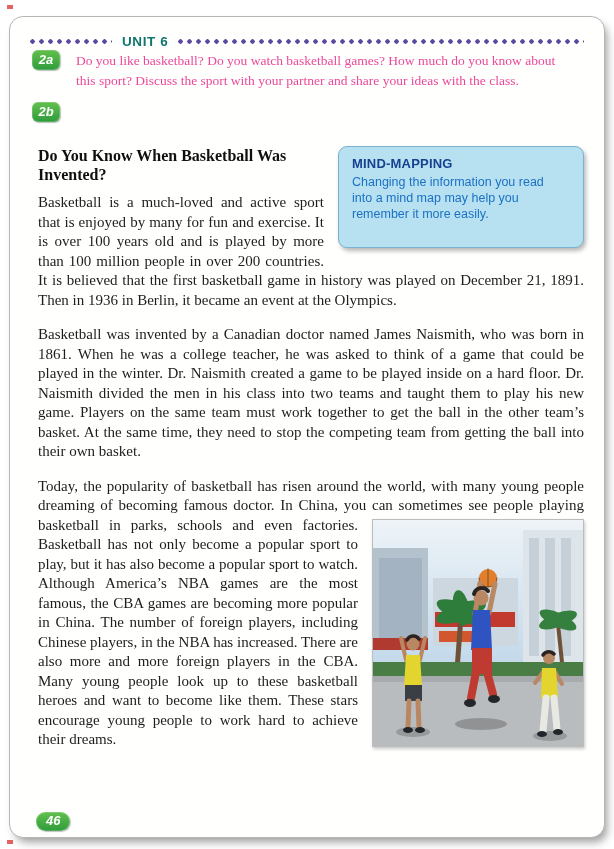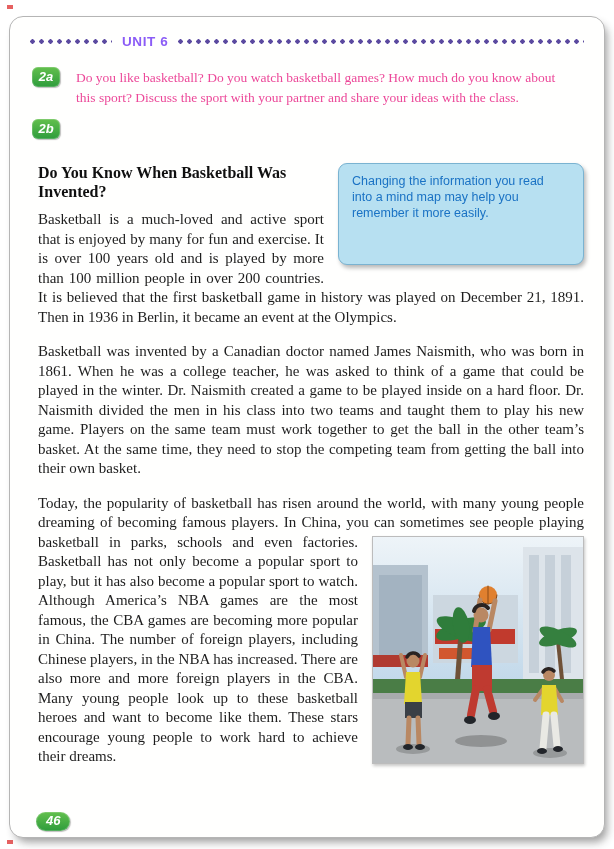--- a/index.html
+++ b/index.html
@@ -26,25 +26,25 @@
   .unit-header { display:flex; align-items:center; gap:10px; height:12px; margin-top:4px; }
   .dots {
     height:5px;
     background-image:radial-gradient(circle at 2.5px 2.5px, #5b4aa0 2.1px, transparent 2.35px);
     background-size:9px 5px; background-repeat:repeat-x;
   }
   .dots.left { width:82px; }
   .dots.right { flex:1; }
   .unit-label {
     font-family:"Liberation Sans", sans-serif; font-weight:bold;
-    font-size:13.5px; color:#8b5cf6; letter-spacing:.6px; white-space:nowrap;
+    font-size:13.5px; color:#0f766e; letter-spacing:.6px; white-space:nowrap;
   }
 
   
-  .activity { display:flex; align-items:flex-start; gap:16px; margin-top:20px; padding-left:2px; }
+  .activity { display:flex; align-items:flex-start; gap:16px; margin-top:3px; padding-left:2px; }
   .activity.second { margin-top:11px; }
   .badge {
     flex:0 0 auto; min-width:28px; padding:2px 5px 3px;
     background:linear-gradient(180deg,#63c04d,#2e9c3c);
     border-radius:6px; color:#fff; text-align:center;
     font:italic bold 13px "Liberation Sans", sans-serif;
     box-shadow:inset 0 0 0 1px rgba(255,255,255,.18), 1px 1px 1px rgba(0,0,0,.25);
   }
   .activity-text {
     margin:1px 0 0; font-weight:normal; font-size:13.5px; line-height:20px;
@@ -107,31 +107,32 @@
     <p class="activity-text">Do you like basketball? Do you watch basketball games? How much do you know about this sport? Discuss the sport with your partner and share your ideas with the class.</p>
   </div>
 
   <div class="activity second">
     <span class="badge">2b</span>
   </div>
 
   <div class="article">
 
     <aside class="mindmap">
+      <div class="mindmap-title">MIND-MAPPING</div>
       <div class="mindmap-body">Changing the information you read into a mind map may help you remember it more easily.</div>
     </aside>
 
     <h2>Do You Know When Basketball Was Invented?</h2>
 
     <p>Basketball is a much-loved and active sport that is enjoyed by many for fun and exercise. It is over 100 years old and is played by more than 100 million people in over 200 countries. It is believed that the first basketball game in history was played on December 21, 1891. Then in 1936 in Berlin, it became an event at the Olympics.</p>
 
     <p>Basketball was invented by a Canadian doctor named James Naismith, who was born in 1861. When he was a college teacher, he was asked to think of a game that could be played in the winter. Dr. Naismith created a game to be played inside on a hard floor. Dr. Naismith divided the men in his class into two teams and taught them to play his new game. Players on the same team must work together to get the ball in the other team’s basket. At the same time, they need to stop the competing team from getting the ball into their own basket.</p>
 
     <p>
-      <span>Today, the popularity of basketball has risen around the world, with many young people dreaming of becoming famous players. In China, you can sometimes see </span><span class="photo-float" title="Young men playing basketball outdoors: a player in a blue jersey and red pants jumps with the ball while two players in yellow jerseys watch, with palm trees and buildings behind">
+      <span>Today, the popularity of basketball has risen around the world, with many young people dreaming of becoming famous doctor. In China, you can sometimes see </span><span class="photo-float" title="Young men playing basketball outdoors: a player in a blue jersey and red pants jumps with the ball while two players in yellow jerseys watch, with palm trees and buildings behind">
         <svg viewBox="0 0 212 228" width="212" height="228" xmlns="http://www.w3.org/2000/svg">
           <defs>
             <linearGradient id="sky" x1="0" y1="0" x2="0" y2="1">
               <stop offset="0" stop-color="#eef4f8"></stop>
               <stop offset="1" stop-color="#a9c9e2"></stop>
             </linearGradient>
           </defs>
           <rect width="212" height="228" fill="url(#sky)"></rect>
 
           <rect x="0" y="28" width="55" height="100" fill="#b4c2ce"></rect>

